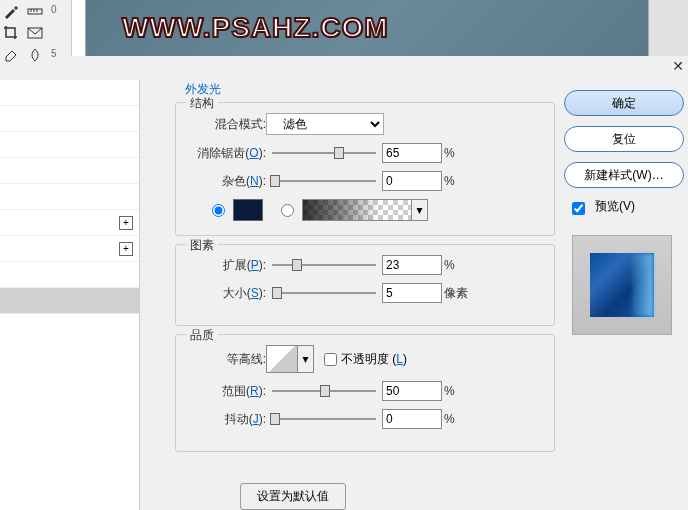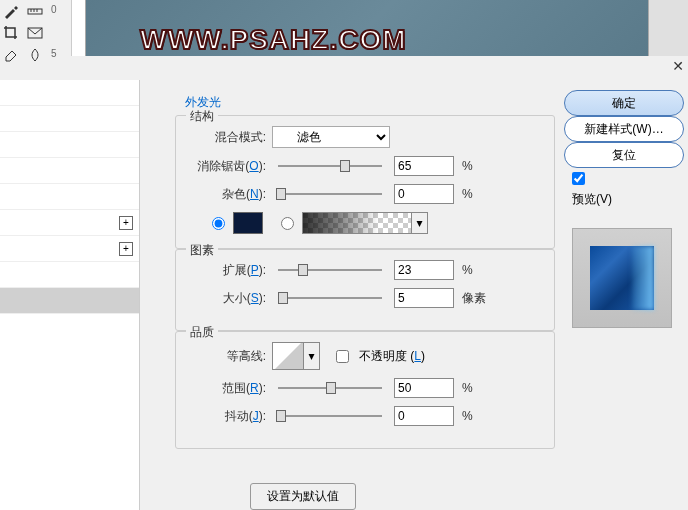--- a/index.html
+++ b/index.html
@@ -5,64 +5,64 @@
 * { box-sizing: border-box; margin: 0; padding: 0; font-family: "Microsoft YaHei", sans-serif; font-size: 12px; }
 body { width: 688px; height: 510px; background: #f0f0f0; position: relative; overflow: hidden; }
 
 
 .top-area { height: 56px; display: flex; }
 .left-tools { width: 72px; background: #f0f0f0; border-right: 1px solid #ccc; padding: 2px; }
 .tool-row { display: flex; gap: 6px; margin-bottom: 4px; align-items: center; }
 .tool-icon { width: 18px; height: 18px; display: flex; align-items: center; justify-content: center; }
 .small-input { width: 16px; height: 14px; font-size: 10px; color: #666; text-align: left; padding-left: 1px; }
 .ruler-v { width: 14px; background: #fff; border-right: 1px solid #aaa; position: relative; }
-.banner { flex: 1; background: linear-gradient(135deg, #5a7a8a 0%, #6a8a9a 50%, #5a7a8a 100%); display: flex; align-items: flex-end; padding-left: 54px; position: relative; }
+.banner { flex: 1; background: linear-gradient(135deg, #5a7a8a 0%, #6a8a9a 50%, #5a7a8a 100%); display: flex; align-items: center; padding-left: 36px; position: relative; }
 .banner-text { font-size: 28px; font-weight: bold; color: #fff; -webkit-text-stroke: 2px #4a1010; text-shadow: 1px 1px 0 #3a0808; letter-spacing: 1px; }
 .right-strip { width: 40px; background: #e0e0e0; border-left: 1px solid #aaa; }
 
 
 .main-area { position: absolute; top: 80px; left: 0; right: 0; bottom: 0; background: #f0f0f0; }
 .close-x { position: absolute; top: 58px; right: 4px; font-size: 14px; color: #333; cursor: pointer; }
 
 
 .styles-panel { position: absolute; left: 0; top: 0; width: 140px; height: 100%; background: #fff; border-right: 1px solid #ccc; }
 .style-item { height: 26px; border-bottom: 1px solid #eee; display: flex; align-items: center; justify-content: flex-end; padding-right: 6px; }
 .style-item.selected { background: #d0d0d0; }
 .plus-btn { width: 14px; height: 14px; border: 1px solid #666; display: flex; align-items: center; justify-content: center; font-size: 10px; cursor: pointer; }
 
 
-.center-panel { position: absolute; left: 175px; top: 14px; width: 380px; }
+.center-panel { position: absolute; left: 175px; top: 1px; width: 380px; }
 .group-label { color: #0066cc; font-size: 12px; margin-bottom: 4px; padding-left: 10px; }
-.fieldset { border: 1px solid #ccc; border-radius: 3px; padding: 10px 8px 14px 8px; background: #f0f0f0; position: relative; }
+.fieldset { border: 1px solid #ccc; border-radius: 3px; padding: 10px 8px 14px 8px; margin-bottom: 8px; background: #f0f0f0; position: relative; }
 .fieldset-title { position: absolute; top: -8px; left: 10px; background: #f0f0f0; padding: 0 4px; color: #333; font-size: 12px; }
-.form-row { display: flex; align-items: center; margin-bottom: 8px; gap: 6px; }
+.form-row { display: flex; align-items: center; margin-bottom: 8px; gap: 0; }
 .form-label { width: 82px; text-align: right; color: #333; }
 .hotkey { color: #0066cc; text-decoration: underline; }
-select { height: 22px; border: 1px solid #aaa; background: #fff; padding: 0 20px; }
+select { height: 22px; border: 1px solid #aaa; background: #fff; padding: 0 12px; }
 .slider-track { width: 104px; height: 2px; background: #999; position: relative; margin: 0 6px; }
 .slider-thumb { position: absolute; top: -5px; width: 10px; height: 12px; background: #ddd; border: 1px solid #666; }
 input[type=text].num { width: 60px; height: 20px; border: 1px solid #888; text-align: left; padding-left: 3px; }
 .unit { color: #333; margin-left: 2px; }
 .radio-row { display: flex; align-items: center; gap: 8px; margin-left: 28px; }
 input[type=radio] { margin: 0; }
 .color-swatch { width: 30px; height: 22px; border: 1px solid #666; cursor: pointer; }
 .gradient-box { width: 110px; height: 22px; border: 1px solid #888; display: inline-block; cursor: pointer; }
 .dropdown-arrow { width: 16px; height: 22px; border: 1px solid #888; border-left: none; display: flex; align-items: center; justify-content: center; }
 .contour-box { width: 32px; height: 28px; border: 1px solid #888; background: linear-gradient(135deg, #fff 49%, #ccc 51%); cursor: pointer; }
 input[type=checkbox] { margin: 0 4px 0 0; }
 
 
-.bottom-btns { position: absolute; left: 250px; bottom: 0; display: flex; gap: 10px; }
+.bottom-btns { position: absolute; left: 240px; bottom: 0; display: flex; gap: 10px; }
 .btn-small { border: 1px solid #999; background: #f0f0f0; padding: 4px 16px; border-radius: 3px; cursor: pointer; }
 
 
 .right-panel { position: absolute; right: 0; top: 10px; width: 124px; }
-.btn-pill { width: 120px; height: 26px; border: 1px solid #4a7ab8; border-radius: 13px; background: #fff; cursor: pointer; display: flex; align-items: center; justify-content: center; }
+.btn-pill { width: 120px; height: 26px; border: 1px solid #4a7ab8; border-radius: 13px; background: #fff; margin-bottom: 10px; cursor: pointer; display: flex; align-items: center; justify-content: center; }
 .btn-pill.primary { background: linear-gradient(#d8e8fa, #c0d8f4); }
-.preview-row { display: flex; align-items: flex-start; gap: 6px; margin-top: 4px; margin-left: 8px; flex-direction: column; }
+.preview-row { display: flex; align-items: flex-end; gap: 6px; margin-top: 4px; margin-left: 8px; }
 .preview-box { width: 100px; height: 100px; background: linear-gradient(#d0d0d0, #c0c0c0); border: 1px solid #aaa; margin-top: 20px; margin-left: 8px; display: flex; align-items: center; justify-content: center; }
 .preview-img { width: 64px; height: 64px; background: linear-gradient(135deg, #0a4a9a 0%, #2a6aba 30%, #0a3a7a 60%, #1a5aaa 100%); position: relative; }
 .preview-img::after { content:""; position:absolute; right:0; top:0; width:22px; height:64px; background: linear-gradient(90deg, rgba(80,180,240,0.2), rgba(120,200,250,0.9)); filter: blur(2px); }
 
 .watermark { position: absolute; right: 20px; bottom: 10px; font-size: 20px; font-weight: bold; color: #1a6aaa; font-style: italic; letter-spacing: 1px; }
 
 svg { display: block; }
 </style>
 </head>
 <body>
@@ -237,24 +237,24 @@
 
   <div class="bottom-btns">
     <button class="btn-small">设置为默认值</button>
   </div>
 
   <div class="right-panel">
     <div class="btn-pill primary">
         <span>确定</span>
       </div>
     <div class="btn-pill">
+        <span>复位</span>
+      </div>
+    <div class="btn-pill">
         <span>新建样式(W)…</span>
-      </div>
-    <div class="btn-pill">
-        <span>复位</span>
       </div>
     <div class="preview-row">
       <input type="checkbox" checked="" style="">
       <span>预览(V)</span>
     </div>
     <div class="preview-box">
       <div class="preview-img"></div>
     </div>
   </div>
 

